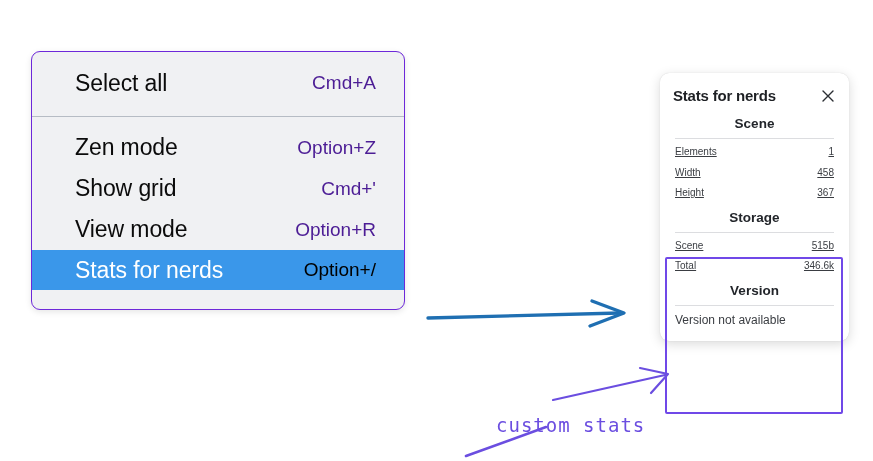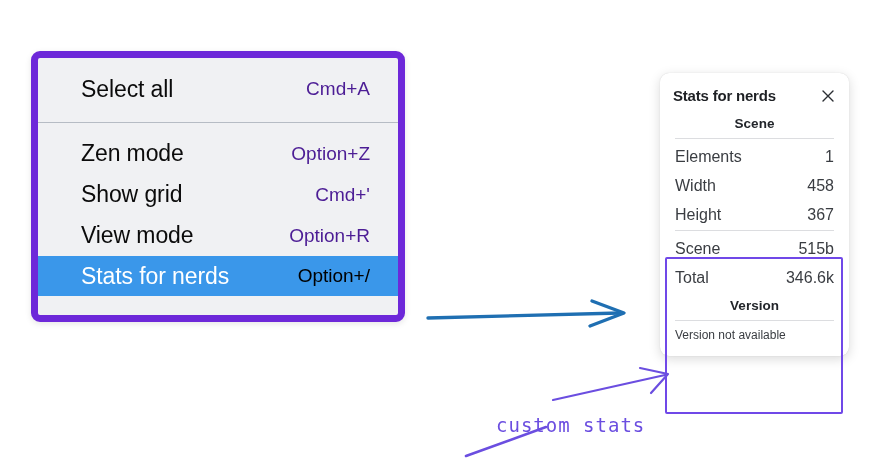--- a/index.html
+++ b/index.html
@@ -16,21 +16,21 @@
     -webkit-font-smoothing: antialiased;
   }
 
   
   #context-menu {
     position: absolute;
     left: 31px;
     top: 51px;
     width: 374px;
     background: #f0f1f3;
-    border: 7px solid #6d28d9;
+    border: 1px solid #6d28d9;
     border-radius: 9px;
     box-shadow: 0 2px 6px rgba(0,0,0,0.10);
     overflow: hidden;
     box-sizing: border-box;
   }
   .menu-group {
     padding: 8px 0;
   }
   .menu-group + .menu-group {
     border-top: 1px solid #b6bcc4;
@@ -111,24 +111,25 @@
   }
   .section-rule {
     height: 1px;
     background: #dcdde0;
     margin: 0 2px 3px 2px;
   }
   .stat-row {
     display: flex;
     justify-content: space-between;
     align-items: flex-end;
-    font-size: 16px;
+    font-size: 10px;
     color: #3a3d42;
     padding: 3px 2px 3px 2px;
     line-height: 1.45;
+    text-decoration: underline;
   }
   .stat-key { white-space: nowrap; }
   .stat-val { white-space: nowrap; }
   .single-line {
     font-size: 12px;
     color: #3a3d42;
     padding: 4px 2px 2px 2px;
     white-space: nowrap;
   }
 
@@ -218,20 +219,21 @@
     </div>
     <div class="stat-row">
       <span class="stat-key">Width</span>
       <span class="stat-val">458</span>
     </div>
     <div class="stat-row">
       <span class="stat-key">Height</span>
       <span class="stat-val">367</span>
     </div>
 
+    <div class="section-heading">Storage</div>
     <div class="section-rule"></div>
     <div class="stat-row">
       <span class="stat-key">Scene</span>
       <span class="stat-val">515b</span>
     </div>
     <div class="stat-row">
       <span class="stat-key">Total</span>
       <span class="stat-val">346.6k</span>
     </div>
 

